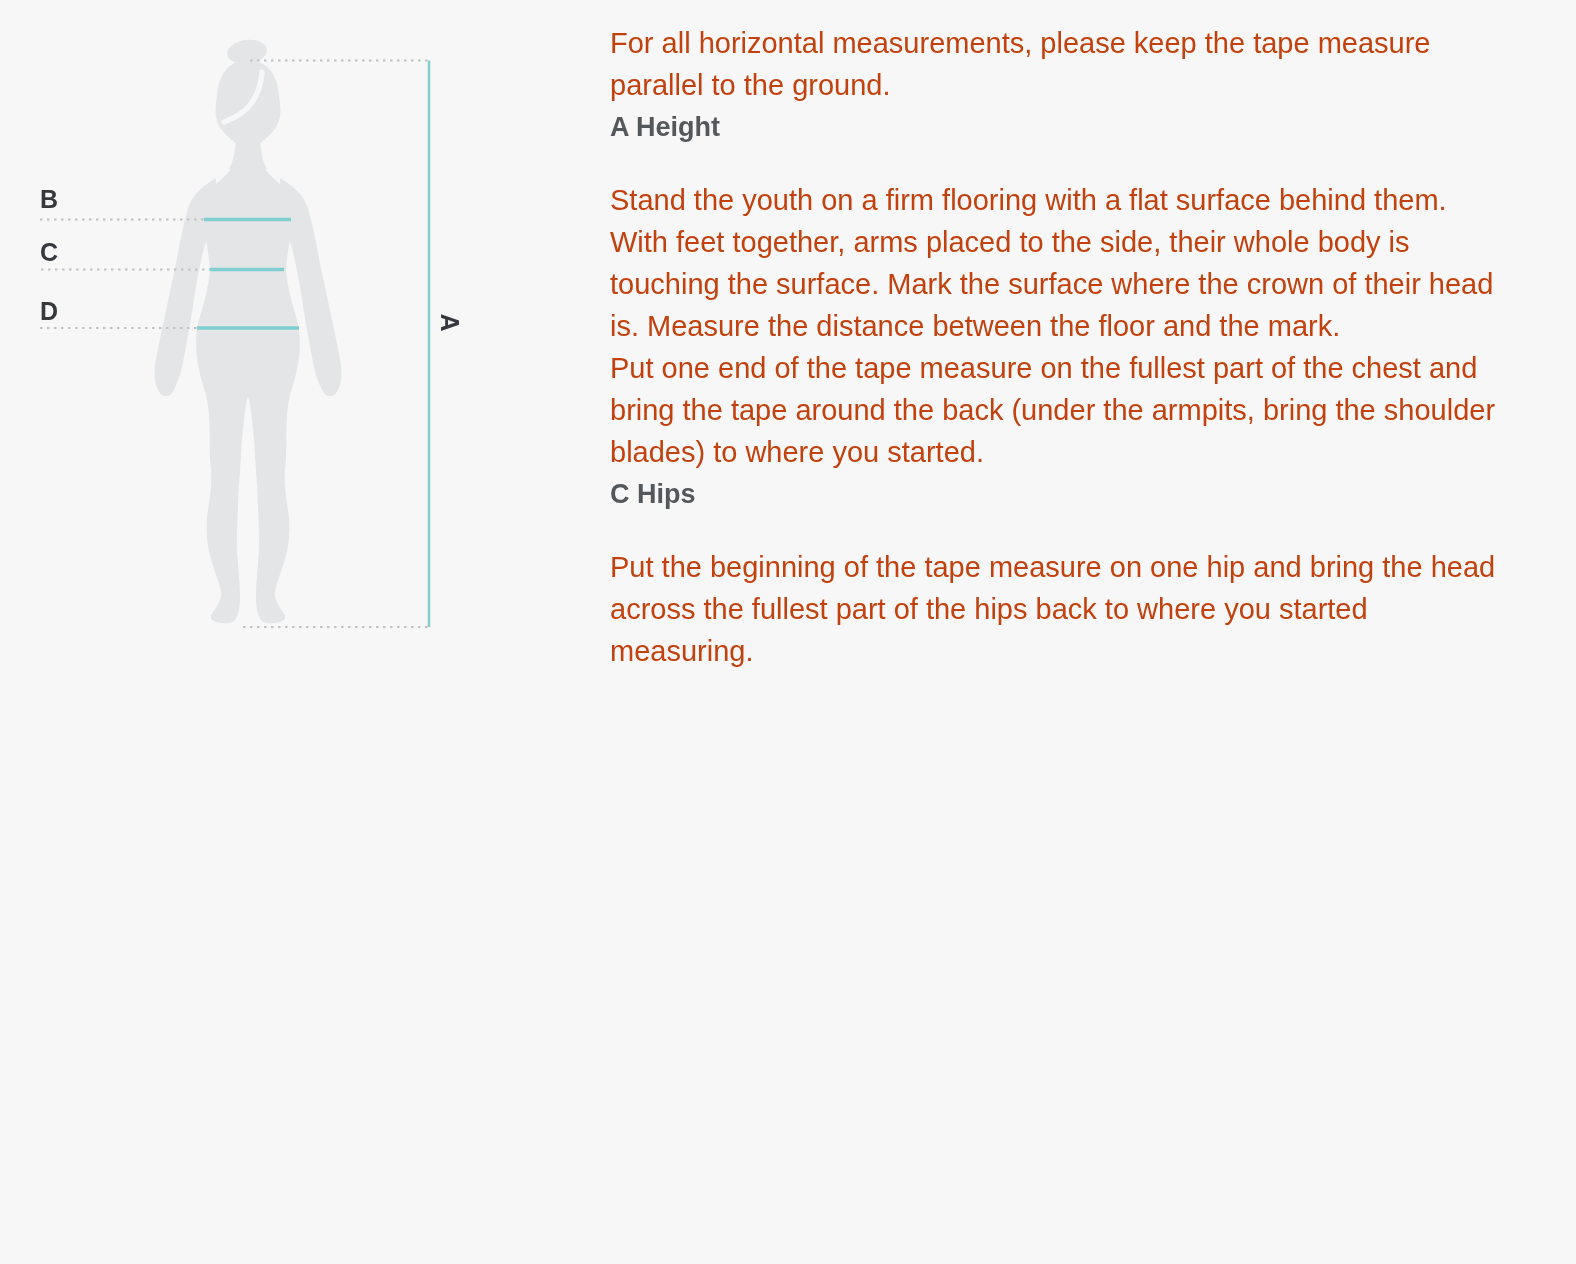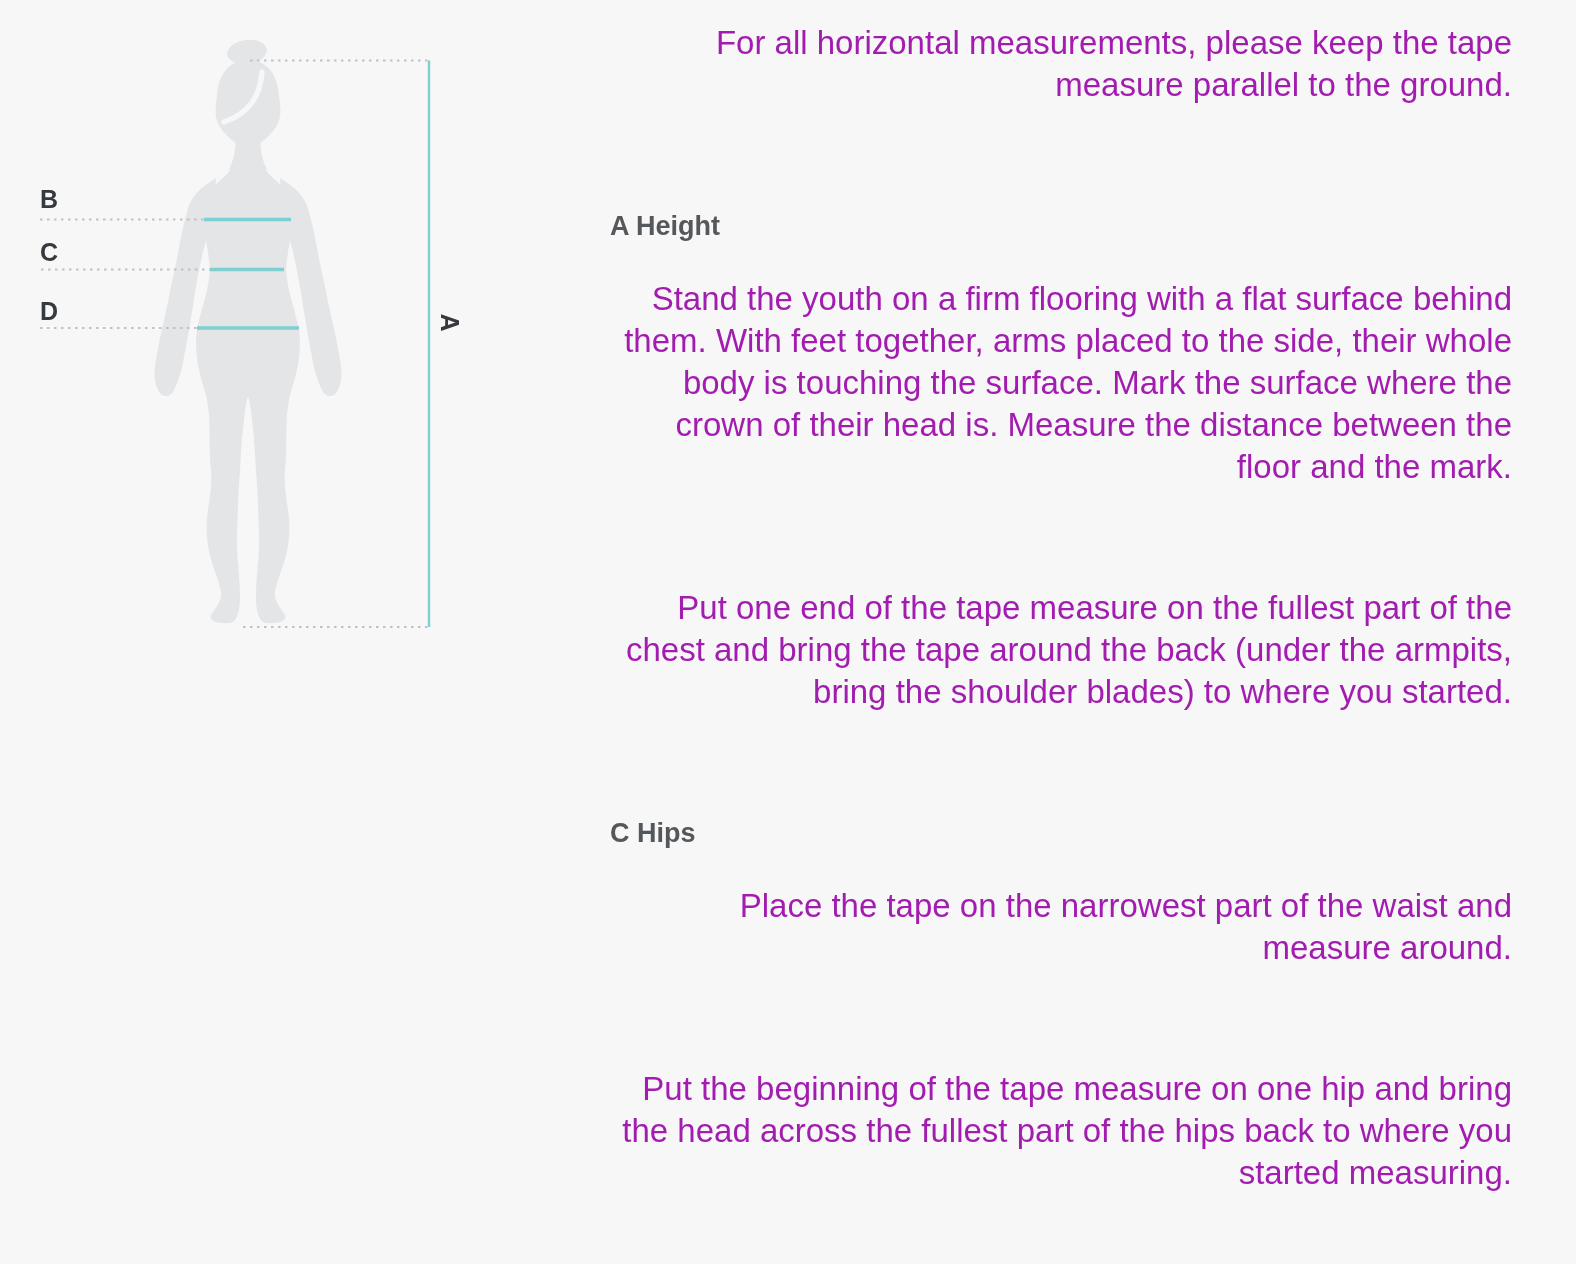--- a/index.html
+++ b/index.html
@@ -21,24 +21,24 @@
   .teal { stroke: #7fcfd1; stroke-width: 3.5; fill: none; }
   .teal-vert { stroke: #7fcfd1; stroke-width: 2.4; fill: none; }
   .diagram-label {
     font-family: "Liberation Sans", sans-serif;
     font-size: 25px; font-weight: bold; fill: #36393d; letter-spacing: 1px;
   }
 
   
   .text-panel { width: 902px; margin-left: 10px; color: #5e6266; }
   .text-panel p {
-    margin: 0; font-size: 33px; line-height: 42px; color: #a21caf; text-align: right;
+    margin: 0; font-size: 29px; line-height: 42px; color: #c2410c;
   }
   .intro { margin-top: 22px !important; }
-  .section { margin-top: 99px; }
+  .section { }
   .section h3 {
     margin: 0 0 31px 0; font-size: 27px; line-height: 42px;
     font-weight: bold; color: #54585b;
   }
 </style>
 </head>
 <body>
 
 <div class="page">
 
@@ -154,21 +154,20 @@
       <h3>A Height</h3>
       <p>Stand the youth on a firm flooring with a flat surface behind them. With feet together, arms placed to the side, their whole body is touching the surface. Mark the surface where the crown of their head is. Measure the distance between the floor and the mark.</p>
     </div>
 
     <div class="section">
       <p>Put one end of the tape measure on the fullest part of the chest and bring the tape around the back (under the armpits, bring the shoulder blades) to where you started.</p>
     </div>
 
     <div class="section">
       <h3>C Hips</h3>
-      <p>Place the tape on the narrowest part of the waist and measure around.</p>
     </div>
 
     <div class="section">
       <p>Put the beginning of the tape measure on one hip and bring the head across the fullest part of the hips back to where you started measuring.</p>
     </div>
   </div>
 
 </div>
 
 </body></html>

